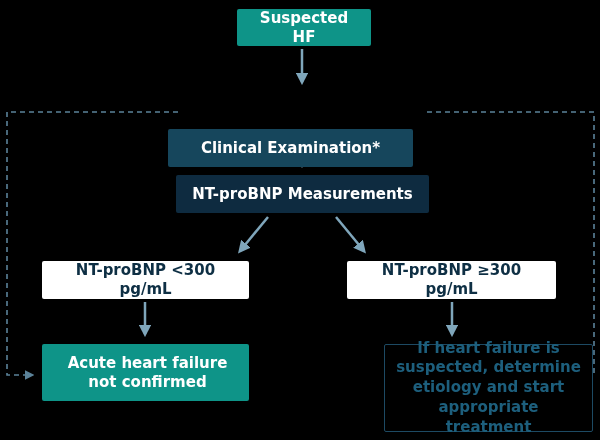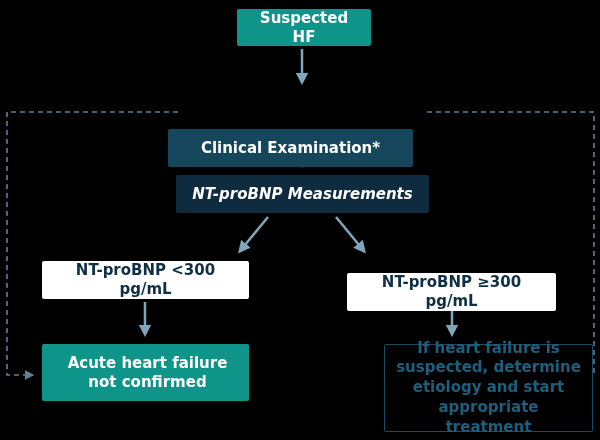--- a/index.html
+++ b/index.html
@@ -29,23 +29,23 @@
   .box-outline{
     background:#000;
     border:1px solid #1d4a63;
     color:#1d5f7d;
     font-size:15px;
     line-height:1.32;
     margin-left:32px;
   }
   #node-suspected-hf   {left:237px;top:9px;  width:134px;height:37px;}
   #node-clinical-exam  {left:168px;top:93px; width:245px;height:38px;margin-top:36px;}
-  #node-ntprobnp       {left:176px;top:175px;width:253px;height:38px;font-style:italic;}
+  #node-ntprobnp       {left:176px;top:175px;width:253px;height:38px;}
   #node-low            {left:42px; top:261px;width:207px;height:38px;}
-  #node-high           {left:347px;top:273px;width:209px;height:38px;}
+  #node-high           {left:347px;top:261px;width:209px;height:38px;}
   #node-not-confirmed  {left:42px; top:344px;width:207px;height:57px;padding-left:14px;}
   #node-suspected-hf2  {left:352px;top:344px;width:209px;height:88px;}
 </style>
 </head>
 <body>
 
 <div class="stage">
 
   <svg class="arrow-layer" width="600" height="440" viewBox="0 0 600 440" xmlns="http://www.w3.org/2000/svg">
     <defs>

